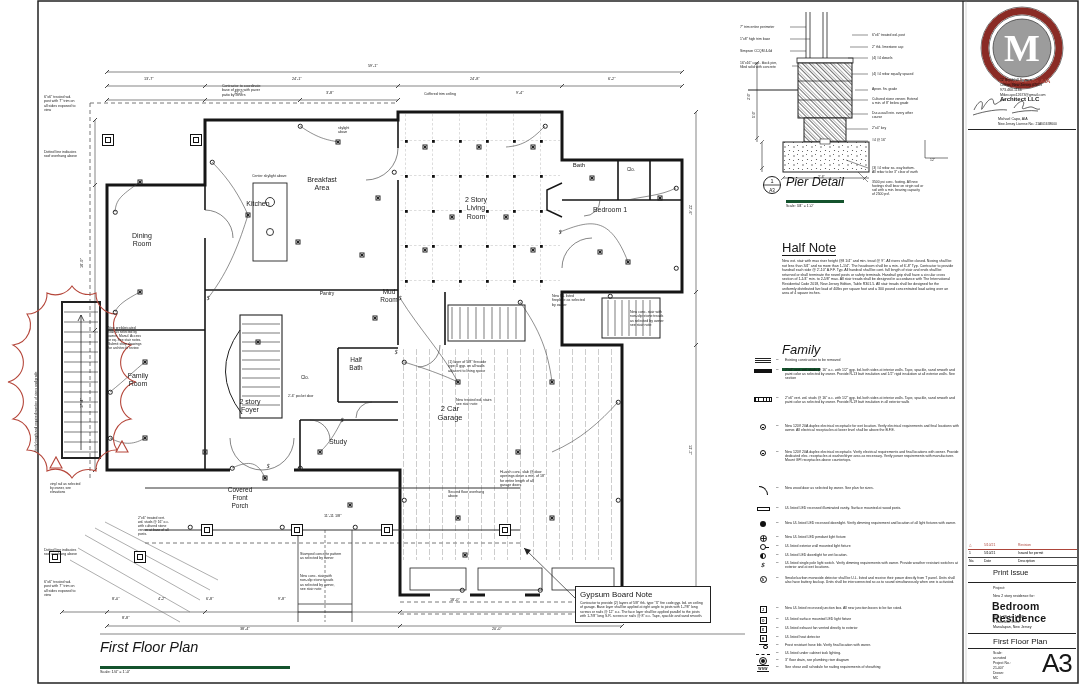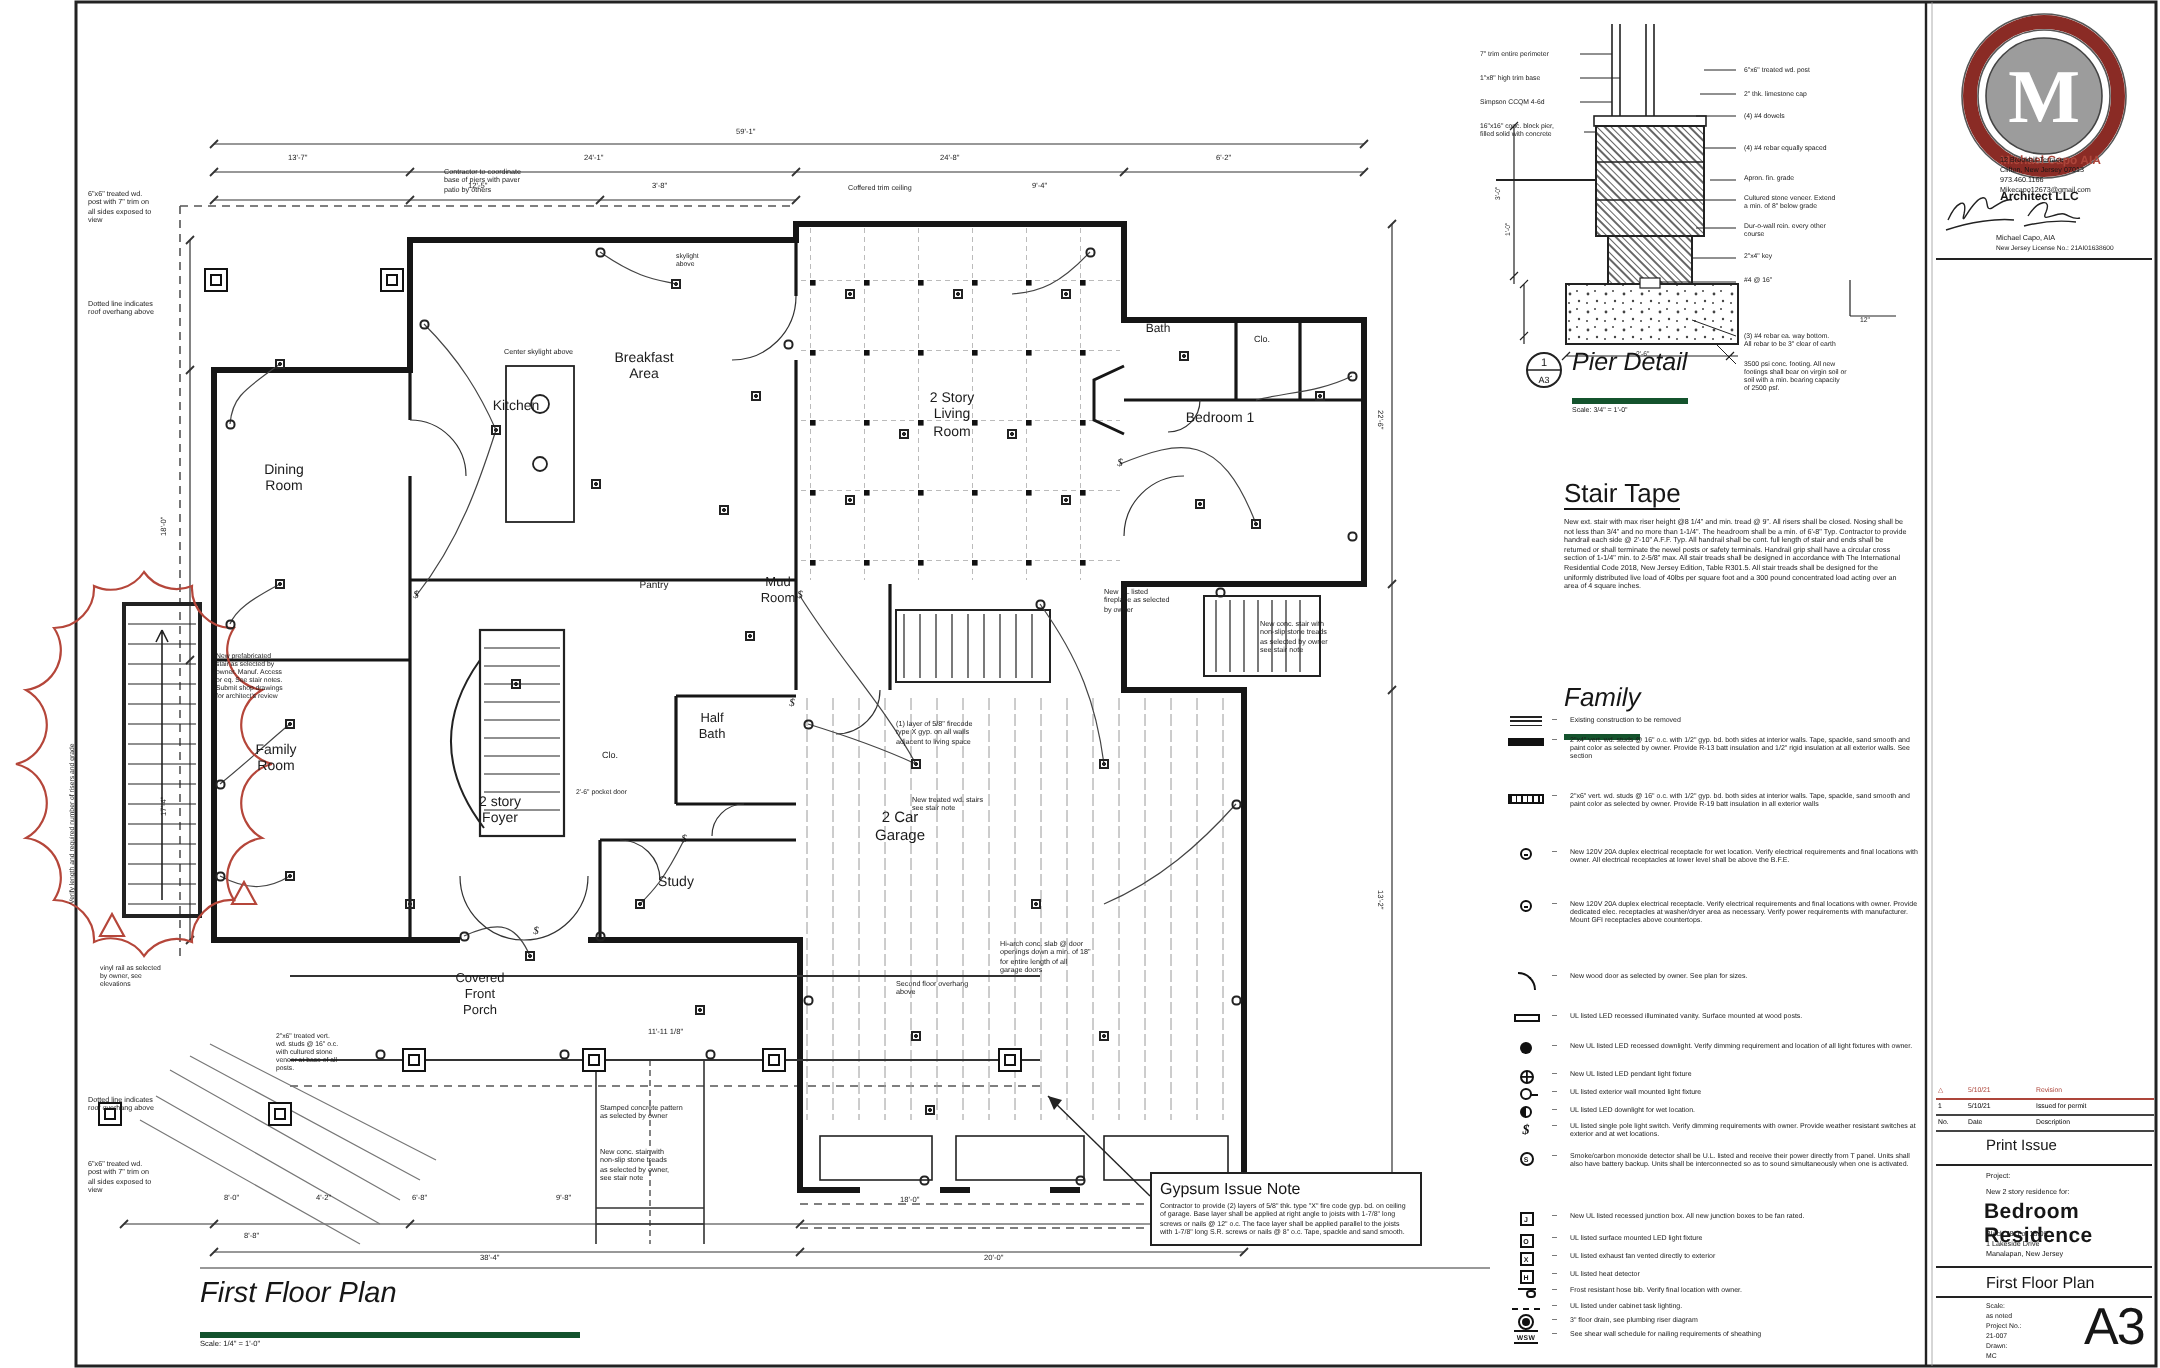--- a/index.html
+++ b/index.html
@@ -409,21 +409,21 @@
       <div class="fx fx-p" style="left: 55px; top: 557px;"></div>
       <div class="fx fx-p" style="left: 140px; top: 557px;"></div>
     </div>
 
   <div class="hdg" style="left:786px;top:172px;">
     <span class="hl" style="font-size:12.5px;">Pier Detail</span>
     <div style="font-size:3.5px;margin-top:1px;">Scale: 3/4" = 1'-0"</div>
   </div>
 
   <div class="noteblock" style="left:782px;top:238px;width:178px;">
-    <span class="hl" style="font-size:13px;display:inline-block;border-bottom:1px solid #161616;color:#161616;">Stair Tape</span>
+    <span class="hl" style="font-size:13px;display:inline-block;border-bottom:1px solid #161616;color:#161616;">Half Note</span>
     <div class="body">New ext. stair with max riser height @8 1/4" and min. tread @ 9". All risers shall be closed. Nosing shall be not less than 3/4" and no more than 1-1/4". The headroom shall be a min. of 6'-8" Typ. Contractor to provide handrail each side @ 2'-10" A.F.F. Typ. All handrail shall be cont. full length of stair and ends shall be returned or shall terminate the newel posts or safety terminals. Handrail grip shall have a circular cross section of 1-1/4" min. to 2-5/8" max. All stair treads shall be designed in accordance with The International Residential Code 2018, New Jersey Edition, Table R301.5. All stair treads shall be designed for the uniformly distributed live load of 40lbs per square foot and a 300 pound concentrated load acting over an area of 4 square inches.</div>
   </div>
 
   <div class="hdg" style="left:782px;top:340px;">
     <span class="hl" style="font-size:13px;">Family</span>
   </div>
   <div id="legend-items">
       <div class="leg-row" style="top: 358px;">
         <span class="symwrap">
           <span class="sym sym-strike"></span>
@@ -567,21 +567,21 @@
       <div class="leg-row" style="top: 665px;">
         <span class="symwrap">
           <span class="sym sym-wsw">WSW</span>
         </span>
         <span class="leg-dash">–</span>
         <span class="leg-text">See shear wall schedule for nailing requirements of sheathing</span>
       </div>
     </div>
 
   <div id="gypsum-box">
-    <div class="t">Gypsum Issue Note</div>
+    <div class="t">Gypsum Board Note</div>
     <div class="b">Contractor to provide (2) layers of 5/8" thk. type "X" fire code gyp. bd. on ceiling of garage. Base layer shall be applied at right angle to joists with 1-7/8" long screws or nails @ 12" o.c. The face layer shall be applied parallel to the joists with 1-7/8" long S.R. screws or nails @ 8" o.c. Tape, spackle and sand smooth.</div>
   </div>
 
   <div class="hdg" style="left:100px;top:638px;">
     <span class="hl" style="font-size:14.5px;min-width:190px;">First Floor Plan</span>
     <div style="font-size:3.8px;margin-top:1px;">Scale: 1/4" = 1'-0"</div>
   </div>
 
   <div class="tb-el" style="left:976px;top:69px;">
     <span class="firm-red">Michael Capo AIA</span>

